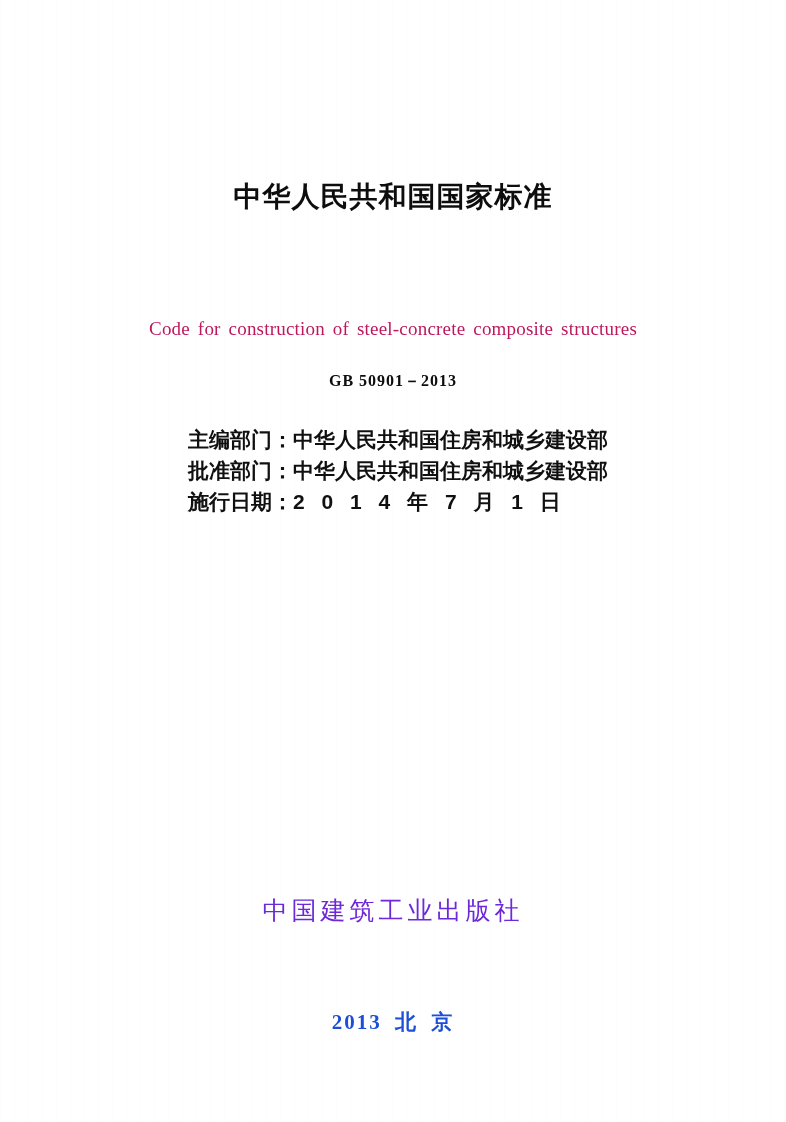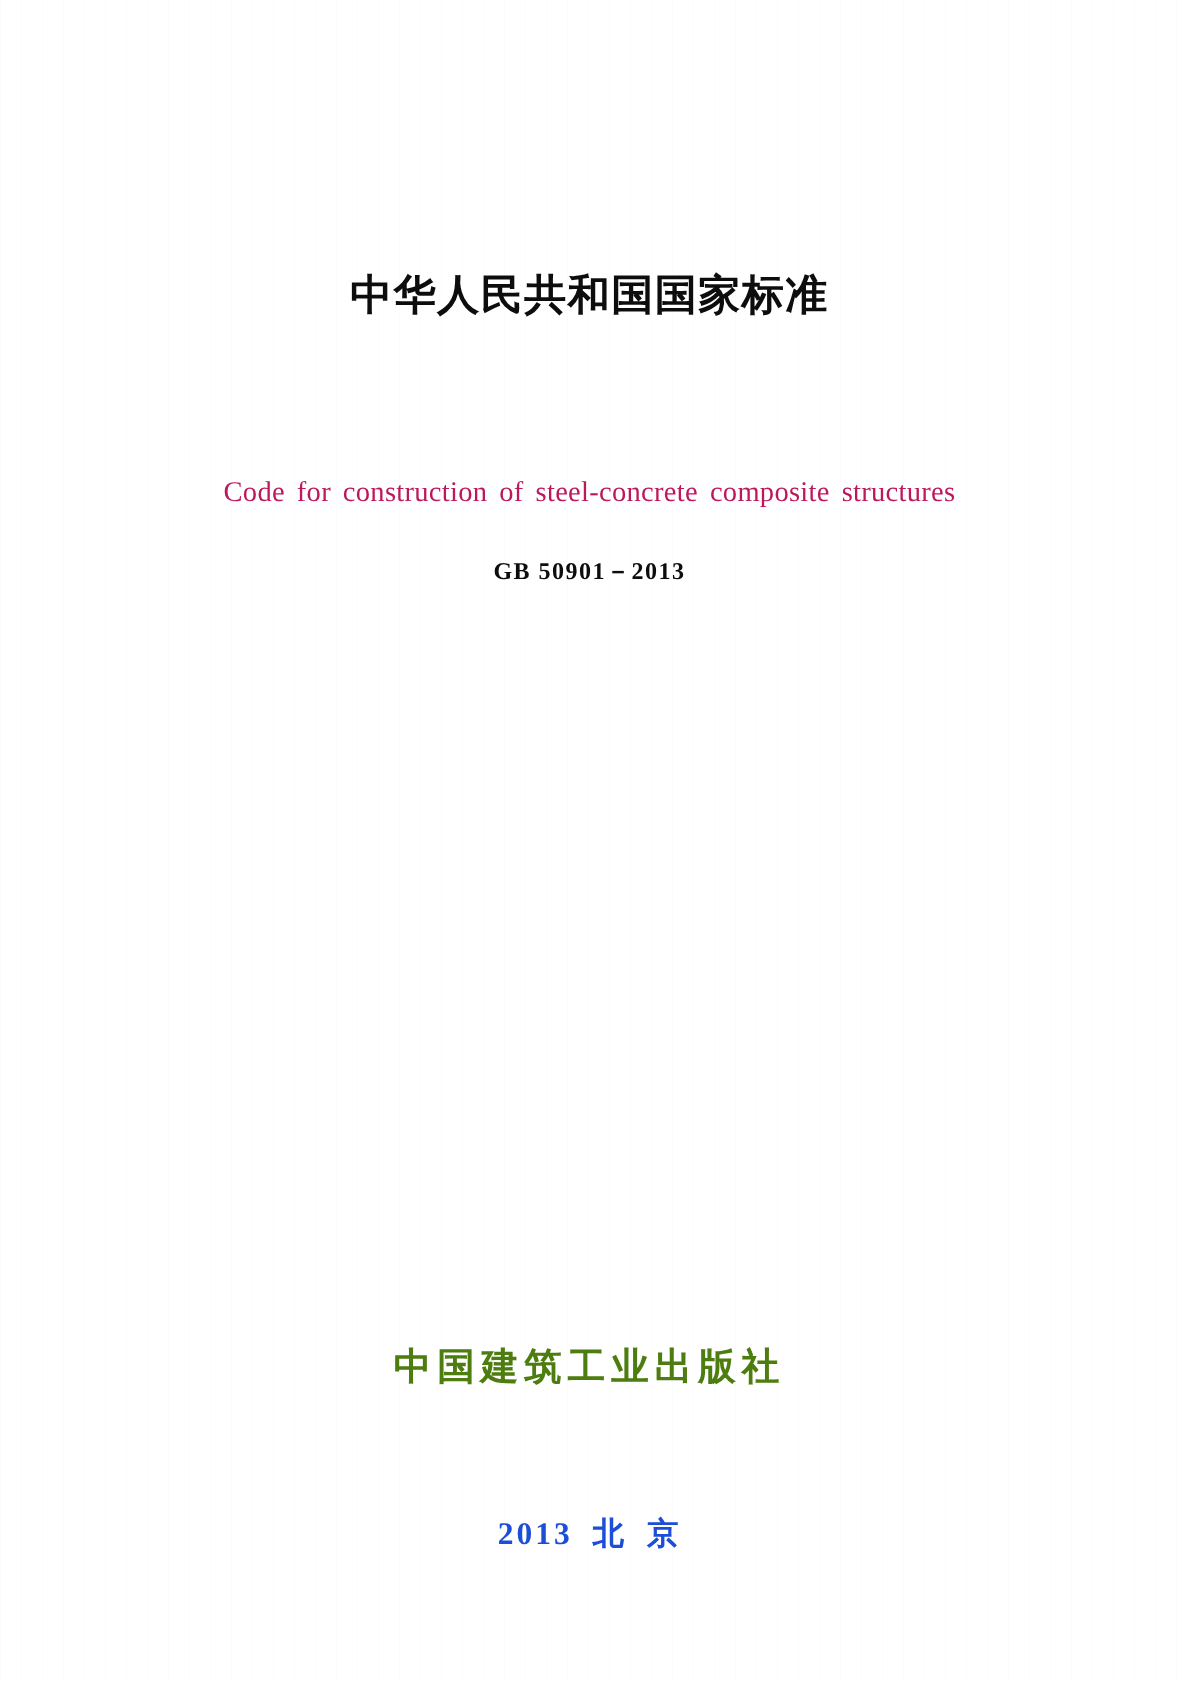--- a/index.html
+++ b/index.html
@@ -82,24 +82,24 @@
   .dept-line {
     white-space: nowrap;
   }
   .dept-line .date-value {
     word-spacing: 9px;
     letter-spacing: 1px;
   }
   .publisher {
     top: 894px;
     font-family: "Liberation Serif", serif;
-    font-weight: 700;
+    font-weight: 400;
     font-size: 25px;
     letter-spacing: 4px;
-    color: #4d7c0f;
+    color: #6d28d9;
   }
   .edition {
     top: 1008px;
     font-family: "Liberation Serif", serif;
     font-weight: bold;
     font-size: 21px;
     letter-spacing: 2px;
     word-spacing: 6px;
     color: #1d4ed8;
   }
@@ -109,18 +109,29 @@
 
 <div class="page">
 
   <div class="centered category-label">中华人民共和国国家标准</div>
 
 
   <div class="centered title-en">Code for construction of steel-concrete composite structures</div>
 
   <div class="centered standard-number">GB 50901－2013</div>
 
+  <div class="dept-block">
+    <div class="dept-line">
+      <span>主编部门：</span><span>中华人民共和国住房和城乡建设部</span>
+    </div>
+    <div class="dept-line">
+      <span>批准部门：</span><span>中华人民共和国住房和城乡建设部</span>
+    </div>
+    <div class="dept-line">
+      <span>施行日期：</span><span class="date-value">2 0 1 4 年 7 月 1 日</span>
+    </div>
+  </div>
 
   <div class="centered publisher">中国建筑工业出版社</div>
 
   <div class="centered edition">2013 北 京</div>
 
 </div>
 
 </body></html>

